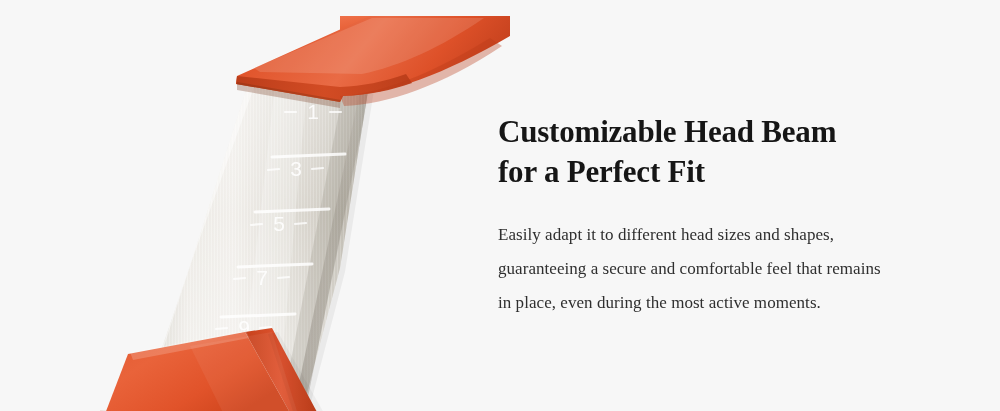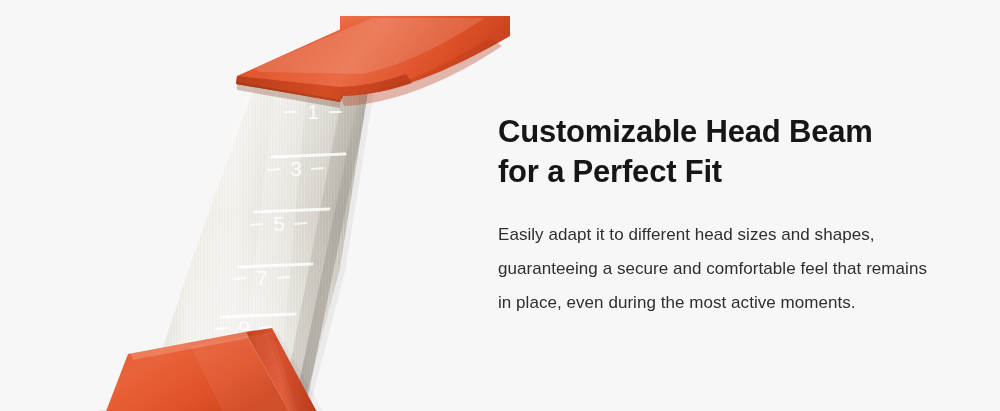--- a/index.html
+++ b/index.html
@@ -40,32 +40,32 @@
 
   
   .copy-block {
     position: absolute;
     left: 498px;
     top: 112px;
     width: 460px;
   }
   .headline {
     margin: 0;
-    font-family: Liberation Sans, sans-serif;
+    font-family: Liberation Serif, serif;
     font-size: 31px;
     font-weight: bold;
     line-height: 40px;
     letter-spacing: -0.2px;
     color: #161616;
     white-space: pre-line;
   }
   .subcopy {
     margin: 0;
     padding-top: 26px;
-    font-family: Liberation Sans, sans-serif;
+    font-family: Liberation Serif, serif;
     font-size: 17px;
     font-weight: normal;
     line-height: 34px;
     letter-spacing: 0.05px;
     color: #2f2f2f;
     white-space: pre-line;
   }
 </style>
 </head>
 <body>

